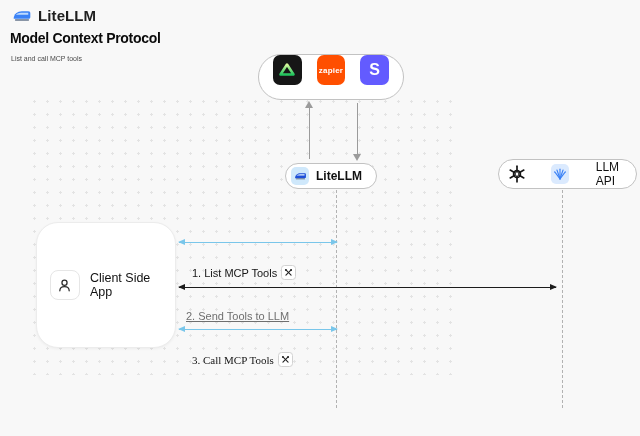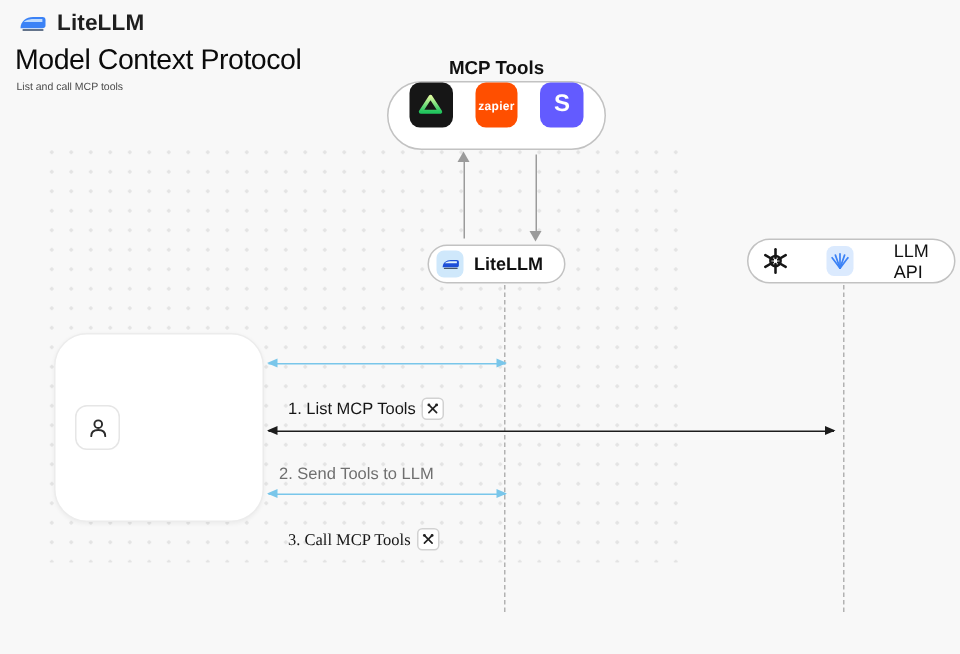--- a/index.html
+++ b/index.html
@@ -9,21 +9,21 @@
     font-family:"Liberation Sans", sans-serif; color:var(--ink,#111);
   }
   .dots{
     position:absolute; left:28px; top:95px; width:430px; height:280px;
     background-image:radial-gradient(circle, var(--dot,#e3e3e3) 1px, transparent 1.3px);
     background-size:13px 13px; pointer-events:none;
   }
   
   .brand{position:absolute; left:12px; top:7px; display:flex; align-items:center; gap:6px;}
   .brand span{font-size:15px; font-weight:600; color:#1f1f1f; letter-spacing:.1px;}
-  .title{position:absolute; left:10px; top:30px; font-size:19px; font-weight:400; letter-spacing:-.3px; color:#0b0b0b;}
+  .title{position:absolute; left:10px; top:30px; font-size:14px; font-weight:700; letter-spacing:-.3px; color:#0b0b0b;}
   .subtitle{position:absolute; left:11px; top:55px; font-size:7px; font-weight:500; color:#4a4a4a;}
   
   .mcp-label{position:absolute; left:258px; top:38px; width:146px; text-align:center; font-size:12.5px; font-weight:600;}
   .mcp-pill{
     position:absolute; left:258px; top:54px; width:146px; height:46px; box-sizing:border-box;
     background:#fff; border:1.5px solid var(--node-border,#c2c2c2); border-radius:23px;
     display:flex; align-items:flex-start; padding:0 14px; gap:15px;
   }
   .tool{width:30px; height:30px; border-radius:7px; display:flex; align-items:center; justify-content:center;}
   .tool-dark{background:#161616;}
@@ -67,21 +67,21 @@
     border-top:3.5px solid transparent; border-bottom:3.5px solid transparent; border-right:7px solid var(--c);}
   .h-arrow::after{content:""; position:absolute; right:-1px; top:-4.4px;
     border-top:3.5px solid transparent; border-bottom:3.5px solid transparent; border-left:7px solid var(--c);}
   .arrow-blue{--c:var(--arrow-blue,#79c6ea);}
   .arrow-black{--c:var(--arrow-black,#1c1c1c); border-top-width:1.8px;}
   .flow-1-arrow{left:179px; top:242px; width:158px;}
   .flow-2-arrow{left:179px; top:287px; width:377px;}
   .flow-3-arrow{left:179px; top:329px; width:158px;}
   .flow-label{position:absolute; font-size:11px; font-weight:500; display:flex; align-items:center; gap:4px; color:#161616;margin-top:39px;}
   .flow-1-label{left:192px; top:226px;}
-  .flow-2-label{left:186px; top:271px; color:#6f6f6f;}
+  .flow-2-label{left:186px; top:271px; color:#6f6f6f;text-decoration:underline;}
   .flow-3-label{left:192px; top:313px;font-family:Liberation Serif, serif;}
   .tool-badge{display:inline-flex; width:13px; height:13px; border:1px solid #d2d2d2; border-radius:3.5px;
     background:#fff; align-items:center; justify-content:center;}
 </style>
 </head>
 <body>
 
 <div class="canvas">
   <div class="dots"></div>
 
@@ -89,21 +89,20 @@
     <svg width="20" height="15" viewBox="0 0 24 18">
       <path d="M2 13 C2 7.5 6.5 4 12 4 L19.5 4 C21.3 4 22 5 22 6.5 L22 10.8 C22 12.3 21 13 19.5 13 Z" fill="#3b82f6"></path>
       <path d="M4.5 8 C7.5 5.6 10.5 5.6 13 5.6 L19.5 5.6 L19.5 8 Z" fill="#bfdbfe"></path>
       <rect x="3.5" y="13.6" width="17" height="1.6" rx="0.8" fill="#64748b"></rect>
     </svg>
     <span>LiteLLM</span>
   </div>
   <div class="title">Model Context Protocol</div>
   <div class="subtitle">List and call MCP tools</div>
 
-  <div class="mcp-label">MCP Tools</div>
   <div class="mcp-pill">
     <div class="tool tool-dark">
       <svg width="20" height="20" viewBox="0 0 20 20">
         <defs>
           <linearGradient id="gt" x1="0" y1="0" x2="0" y2="1">
             <stop offset="0" stop-color="#d9f99d"></stop>
               <stop offset="1" stop-color="#22c55e"></stop>
           </linearGradient>
         </defs>
         <path d="M10 4.5 L16.5 14.5 L3.5 14.5 Z" fill="none" stroke="url(#gt)" stroke-width="2.6" stroke-linejoin="round"></path>
@@ -155,20 +154,21 @@
     <span class="node-label">LLM API</span>
   </div>
 
   <div class="client-box">
     <span class="client-icon-box">
       <svg width="17" height="17" viewBox="0 0 20 20" fill="none" stroke="#2b2b2b" stroke-width="1.5" stroke-linecap="round">
         <circle cx="10" cy="6.8" r="3"></circle>
         <path d="M4.5 16.2 C4.5 12.8 7 11.4 10 11.4 C13 11.4 15.5 12.8 15.5 16.2"></path>
       </svg>
     </span>
+    <span class="node-label">Client Side App</span>
   </div>
 
   <div class="dash dash-litellm"></div>
   <div class="dash dash-llm"></div>
 
   <div class="flow-label flow-1-label">
     <span>1. List MCP Tools</span>
     <span class="tool-badge">
       <svg width="9" height="9" viewBox="0 0 14 14">
         <g stroke="#222" stroke-width="1.7" stroke-linecap="round">

